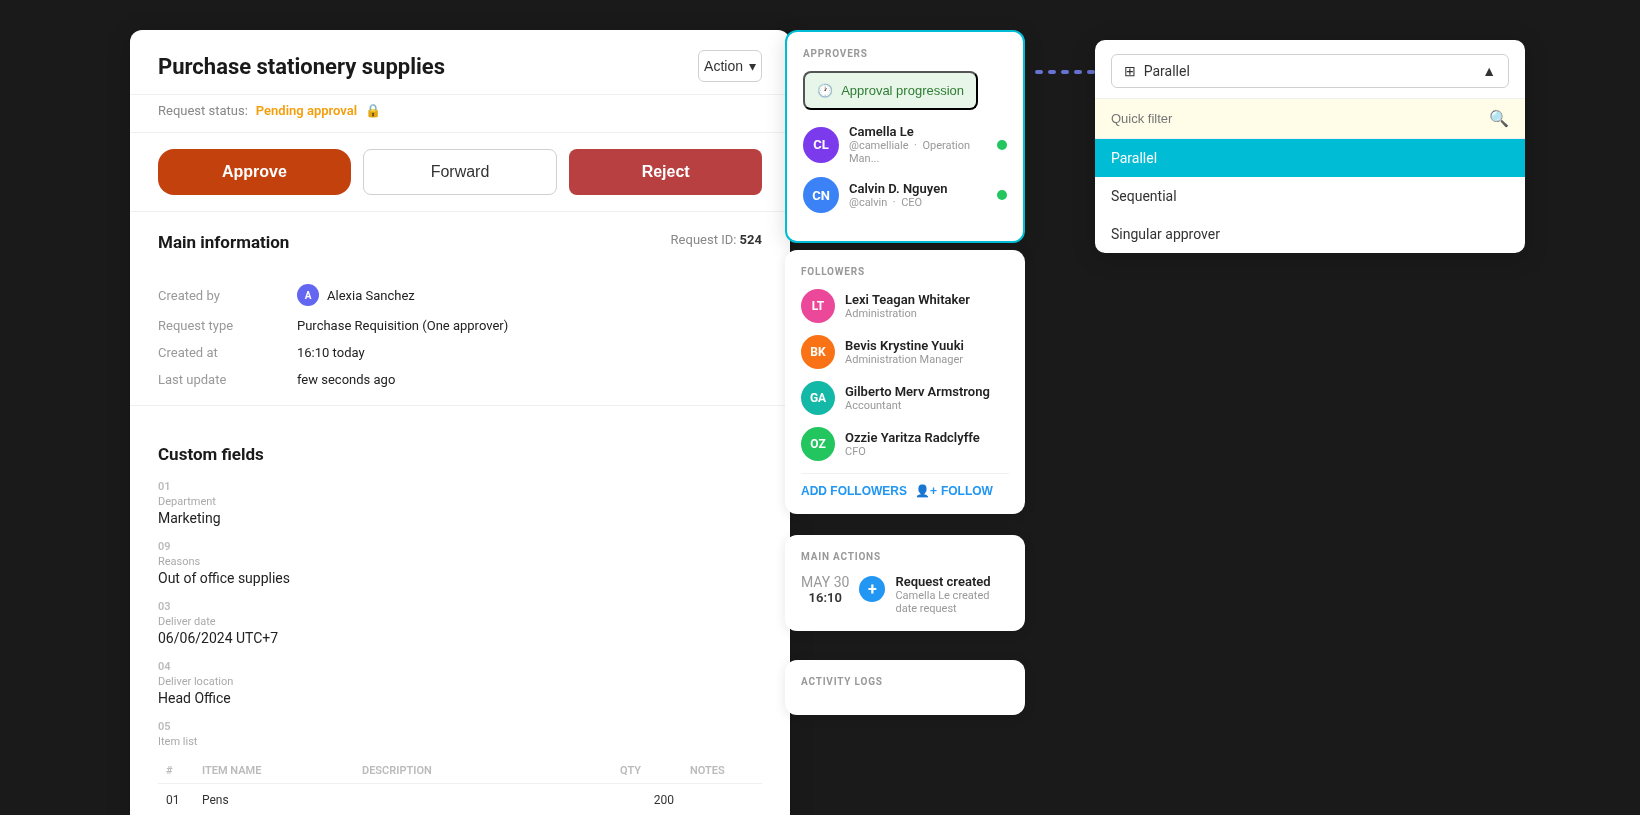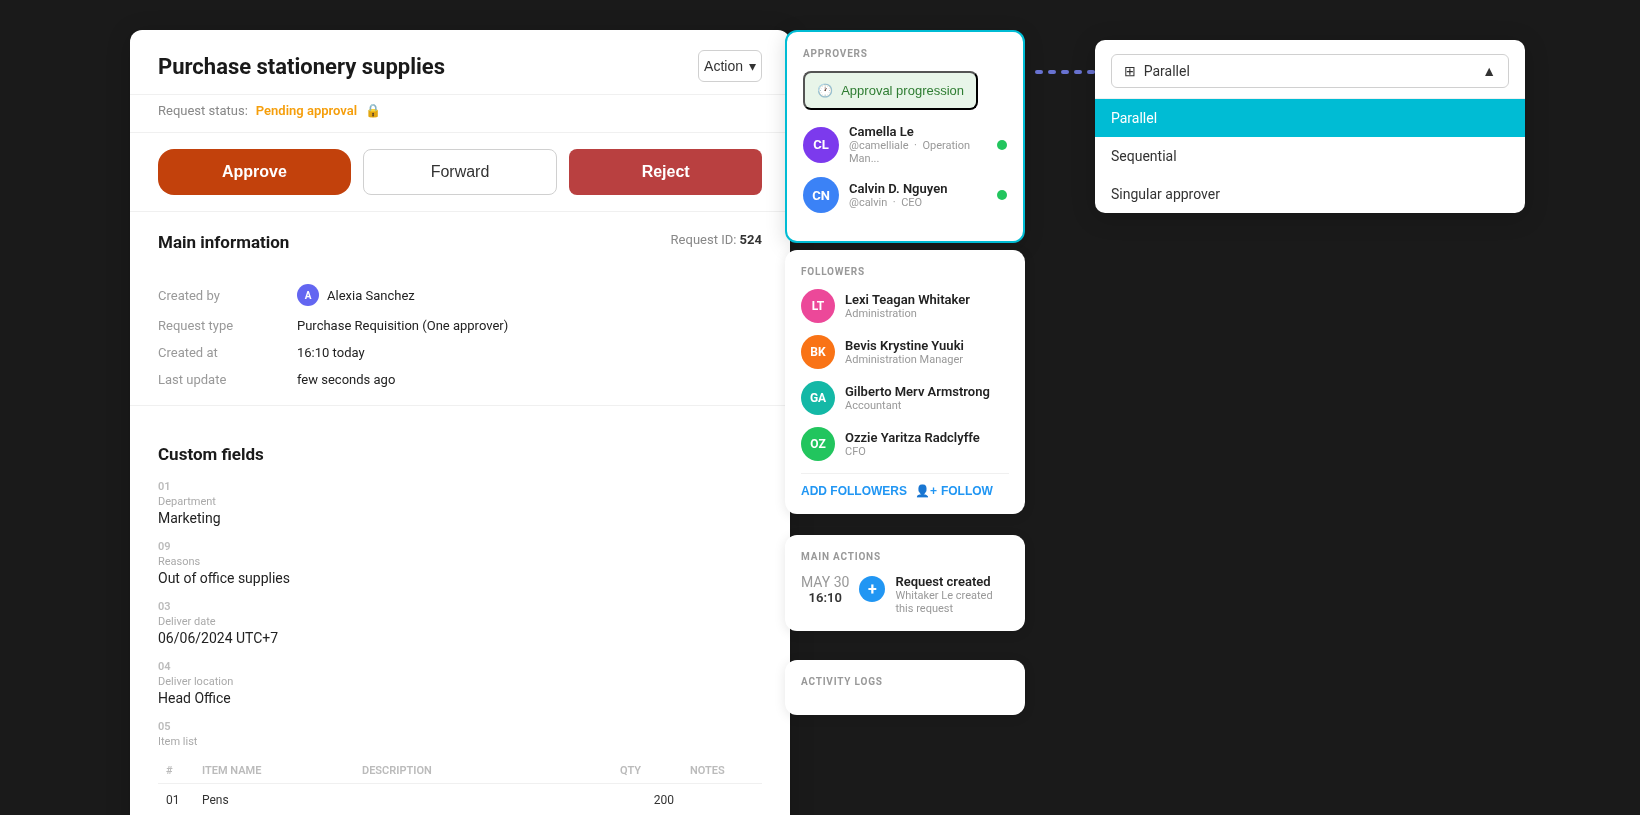--- a/index.html
+++ b/index.html
@@ -743,35 +743,39 @@
 <div class="actions-panel">
   <div class="panel-section-label">MAIN ACTIONS</div>
   <div class="action-entry">
     <div class="action-date-col">
       <div class="action-month">MAY 30</div>
       <div class="action-time">16:10</div>
     </div>
     <div class="action-dot">+</div>
     <div>
       <div class="action-desc-title">Request created</div>
-      <div class="action-desc-sub">Whitaker Le created this request</div>
+      <div class="action-desc-sub">Camella Le created date request</div>
     </div>
   </div>
 </div>
 
 <div class="logs-panel">
   <div class="panel-section-label">ACTIVITY LOGS</div>
 </div>
 
 <div class="flow-panel">
   <div class="flow-header">
     <div class="flow-select-row">
       <div class="flow-select-value">
         <span>⊞</span>
         <span>Parallel</span>
       </div>
       <span>▲</span>
     </div>
   </div>
+  <div class="quick-filter-row">
+    <input class="quick-filter-input" placeholder="Quick filter" style="">
+    <span style="color:#aaa;">🔍</span>
+  </div>
   <div class="flow-option selected">Parallel</div>
   <div class="flow-option">Sequential</div>
   <div class="flow-option">Singular approver</div>
 </div>
 
 </body></html>

